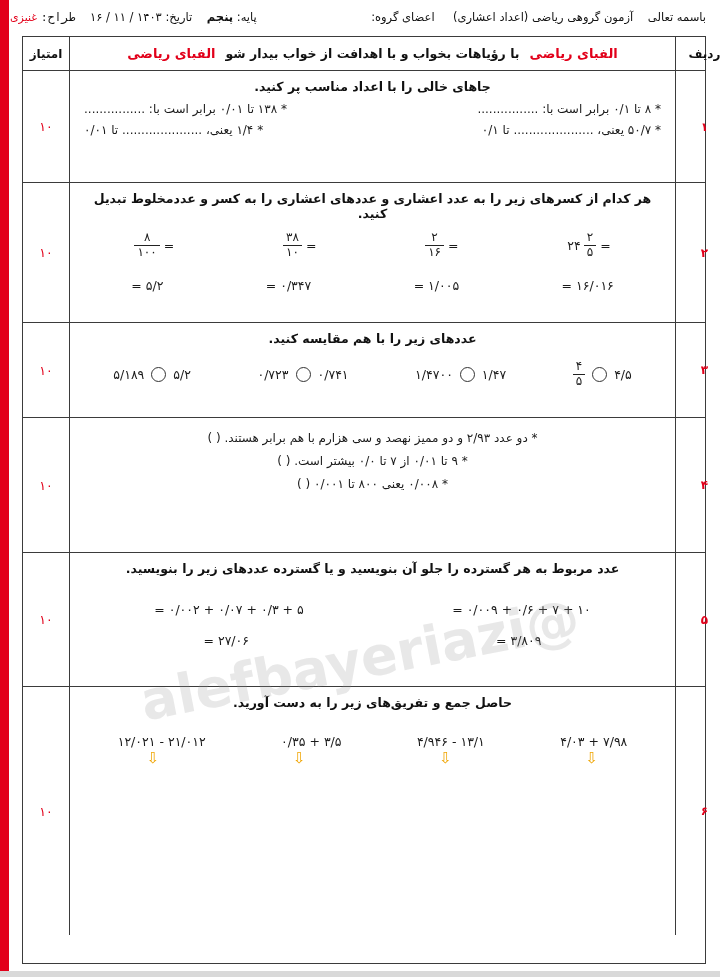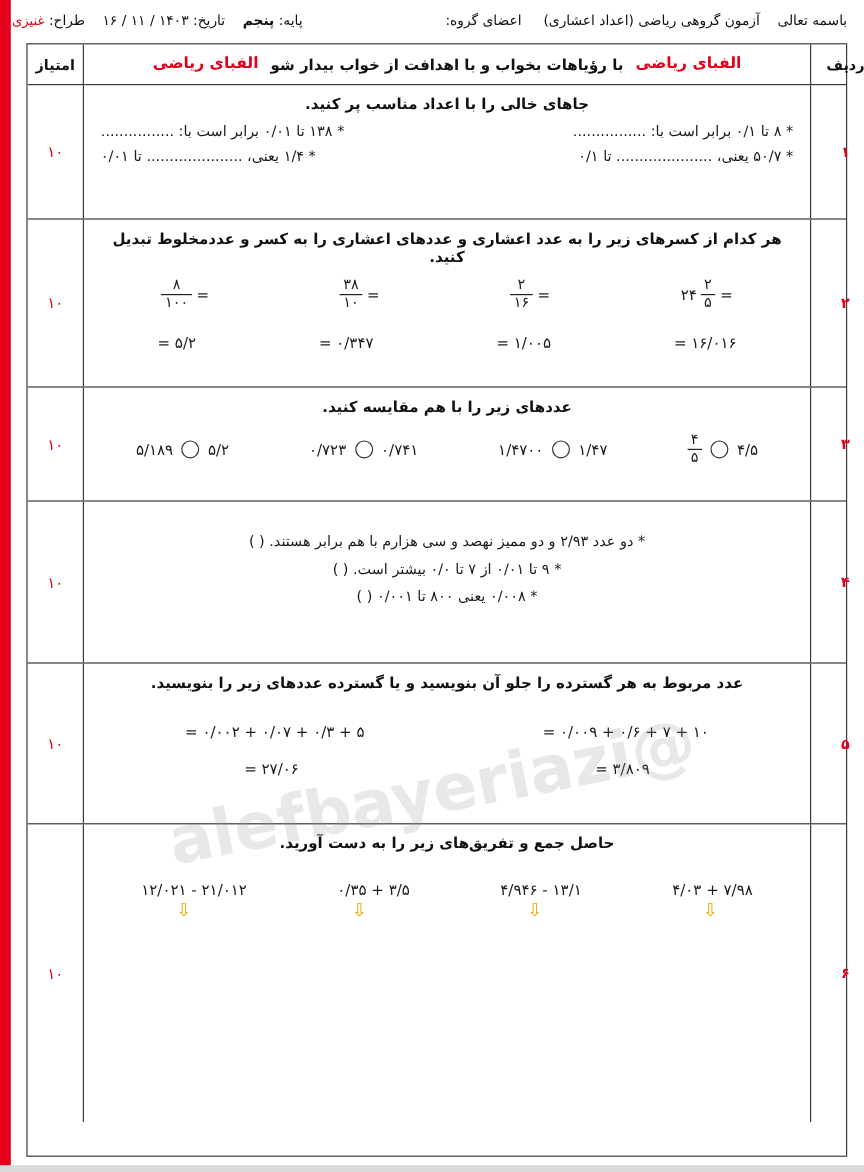--- a/index.html
+++ b/index.html
@@ -32,21 +32,21 @@
     border-bottom: 1px solid #fff;
   }
   .top-header .seg { white-space: nowrap; }
   .top-header .bold { font-weight: bold; }
   .designer {
     color: #e2001a;
     font-weight: normal;
     font-size: 11px;
     font-family: "DejaVu Sans", "Liberation Sans", sans-serif;
   }
-  .designer-label { color:#111; }
+  .designer-label { color:#111;font-family:Liberation Mono, monospace; }
 
   
   .left-bar {
     position: absolute;
     left: 0; top: 0;
     width: 9px; height: 977px;
     background: #e2001a;
   }
   
   .tbl {
@@ -358,21 +358,21 @@
             <span>۵/۱۸۹</span>
           </div>
         </div>
       </div>
       <div class="col-score">۱۰</div>
     </div>
 
     <div class="row" style="height:135px">
       <div class="col-no">۴</div>
       <div class="col-body">
-        <div class="tf-line" style="margin-top:20px">* دو عدد ۲/۹۳ و دو ممیز نهصد و سی هزارم با هم برابر هستند. (        )</div>
+        <div class="tf-line" style="margin-top:7px">* دو عدد ۲/۹۳ و دو ممیز نهصد و سی هزارم با هم برابر هستند. (        )</div>
         <div class="tf-line">* ۹ تا ۰/۰۱ از ۷ تا ۰/۰ بیشتر است. (        )</div>
         <div class="tf-line">* ۰/۰۰۸ یعنی ۸۰۰ تا ۰/۰۰۱ (        )</div>
       </div>
       <div class="col-score">۱۰</div>
     </div>
 
     <div class="row" style="height:134px">
       <div class="col-no">۵</div>
       <div class="col-body">
         <div class="q-title">عدد مربوط به هر گسترده را جلو آن بنویسید و یا گسترده عددهای زیر را بنویسید.</div>

